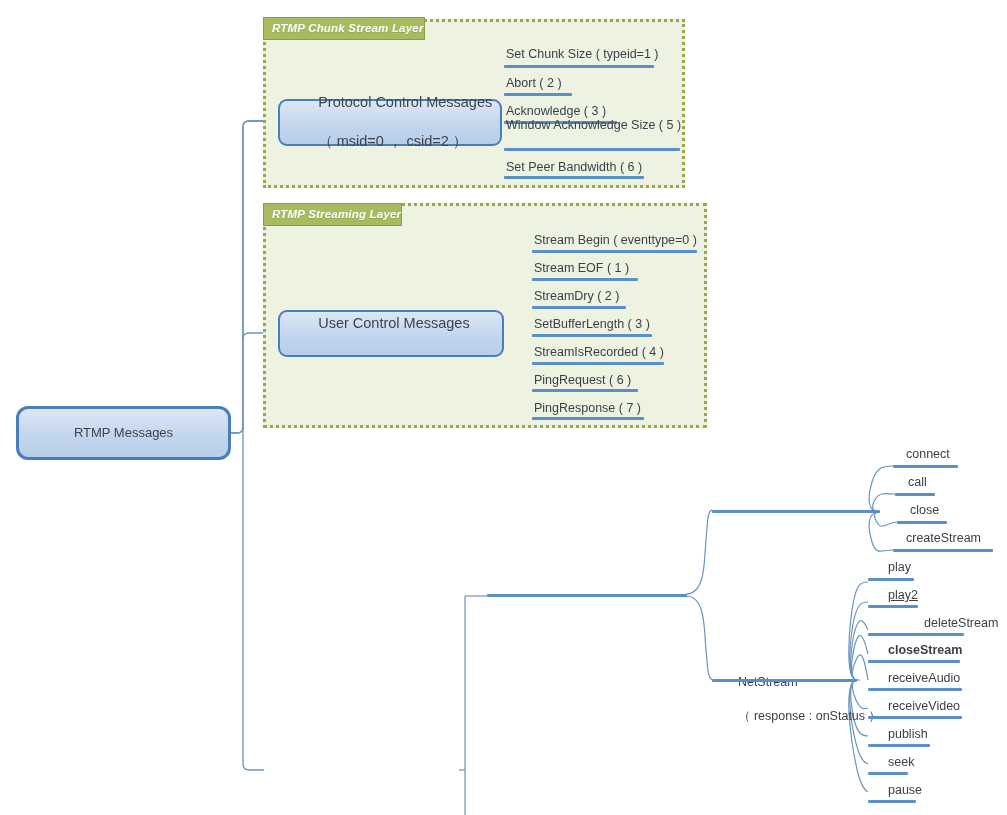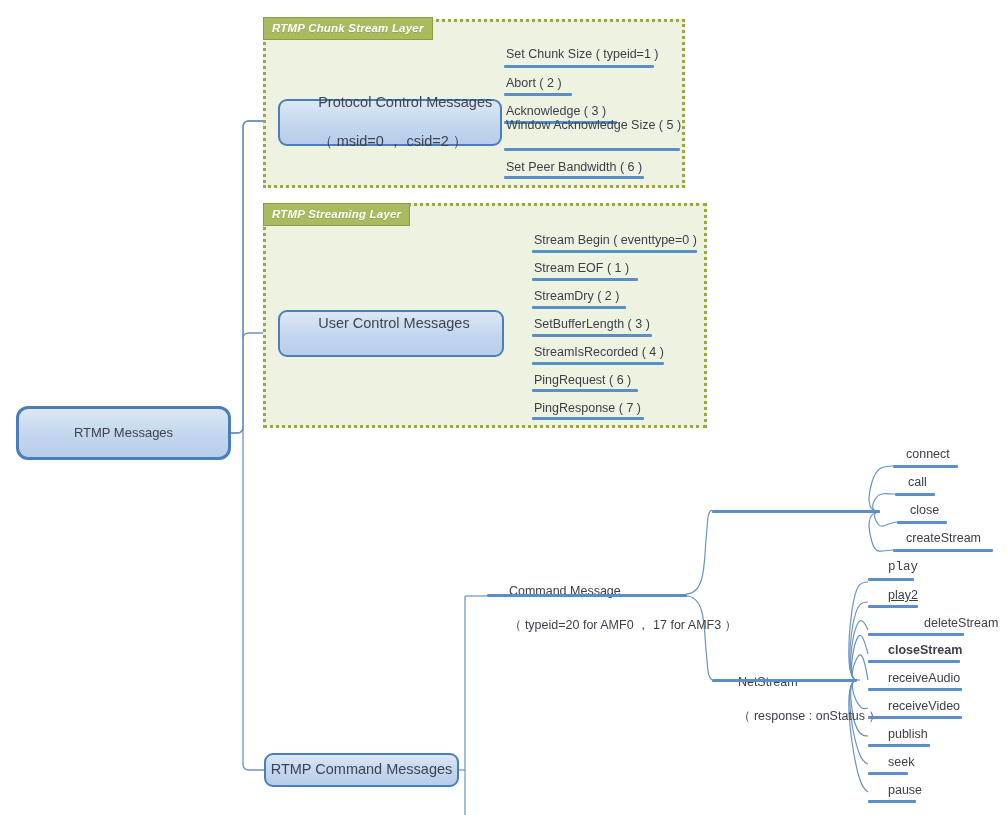--- a/index.html
+++ b/index.html
@@ -38,21 +38,21 @@
   }
   .group-label {
     position: absolute;
     background: #a9bb5f;
     border: 1px solid #8a9b47;
     color: #ffffff;
     font-style: italic;
     font-weight: bold;
     font-size: 11.5px;
     letter-spacing: .2px;
-    padding: 4px 8px 5px 8px;
+    padding: 4px 0 5px 8px;
     white-space: nowrap;
     box-sizing: border-box;
     text-shadow: 0 1px 0 rgba(0,0,0,.12);
   }
 
   
   .node-box {
     position: absolute;
     box-sizing: border-box;
     background: linear-gradient(180deg, #dce7f5 0%, #c3d6ee 55%, #b7cde9 100%);
@@ -249,28 +249,21 @@
 
   <div class="leaf" style="left:534px; top:346px;">StreamIsRecorded ( 4 )</div>
   <div class="leaf-rule" style="left:532px; top:362px; width:132px;"></div>
 
   <div class="leaf" style="left:534px; top:374px;">PingRequest ( 6 )</div>
   <div class="leaf-rule" style="left:532px; top:389px; width:106px;"></div>
 
   <div class="leaf" style="left:534px; top:402px;">PingResponse ( 7 )</div>
   <div class="leaf-rule" style="left:532px; top:417px; width:112px;"></div>
 
-  <div class="node-box plain" style="left:264px; top:753px; width:195px; height:34px;">
-    <span>RTMP Command Messages</span>
-  </div>
-
-  <div class="caption left" style="left:495px; top:566px;">
-    <span>Command Message</span><br>
-    <span>（ typeid=20 for AMF0 ， 17 for AMF3 ）</span>
-  </div>
+
   <div class="leaf-rule" style="left:487px; top:594px; width:200px;"></div>
 
   <div class="leaf-rule" style="left:712px; top:510px; width:168px;"></div>
 
   <div class="leaf" style="left:906px; top:448px;">connect</div>
   <div class="leaf-rule" style="left:893px; top:465px; width:65px;"></div>
 
   <div class="leaf" style="left:908px; top:476px;">call</div>
   <div class="leaf-rule" style="left:895px; top:493px; width:40px;"></div>
 
@@ -279,21 +272,21 @@
 
   <div class="leaf" style="left:906px; top:532px;">createStream</div>
   <div class="leaf-rule" style="left:893px; top:549px; width:100px;"></div>
 
   <div class="caption left" style="left:724px; top:657px;">
     <span>NetStream</span><br>
     <span>（ response : onStatus ）</span>
   </div>
   <div class="leaf-rule" style="left:712px; top:679px; width:145px;"></div>
 
-  <div class="leaf" style="left:888px; top:561px;font-family:Liberation Mono, monospace;">play</div>
+  <div class="leaf" style="left:888px; top:561px;">play</div>
   <div class="leaf-rule" style="left:868px; top:578px; width:46px;"></div>
 
   <div class="leaf" style="left:888px; top:589px;text-decoration:underline;">play2</div>
   <div class="leaf-rule" style="left:868px; top:605px; width:50px;"></div>
 
   <div class="leaf" style="left:924px; top:617px;">deleteStream</div>
   <div class="leaf-rule" style="left:868px; top:633px; width:96px;"></div>
 
   <div class="leaf" style="left:888px; top:644px;font-weight:bold;">closeStream</div>
   <div class="leaf-rule" style="left:868px; top:660px; width:92px;"></div>

